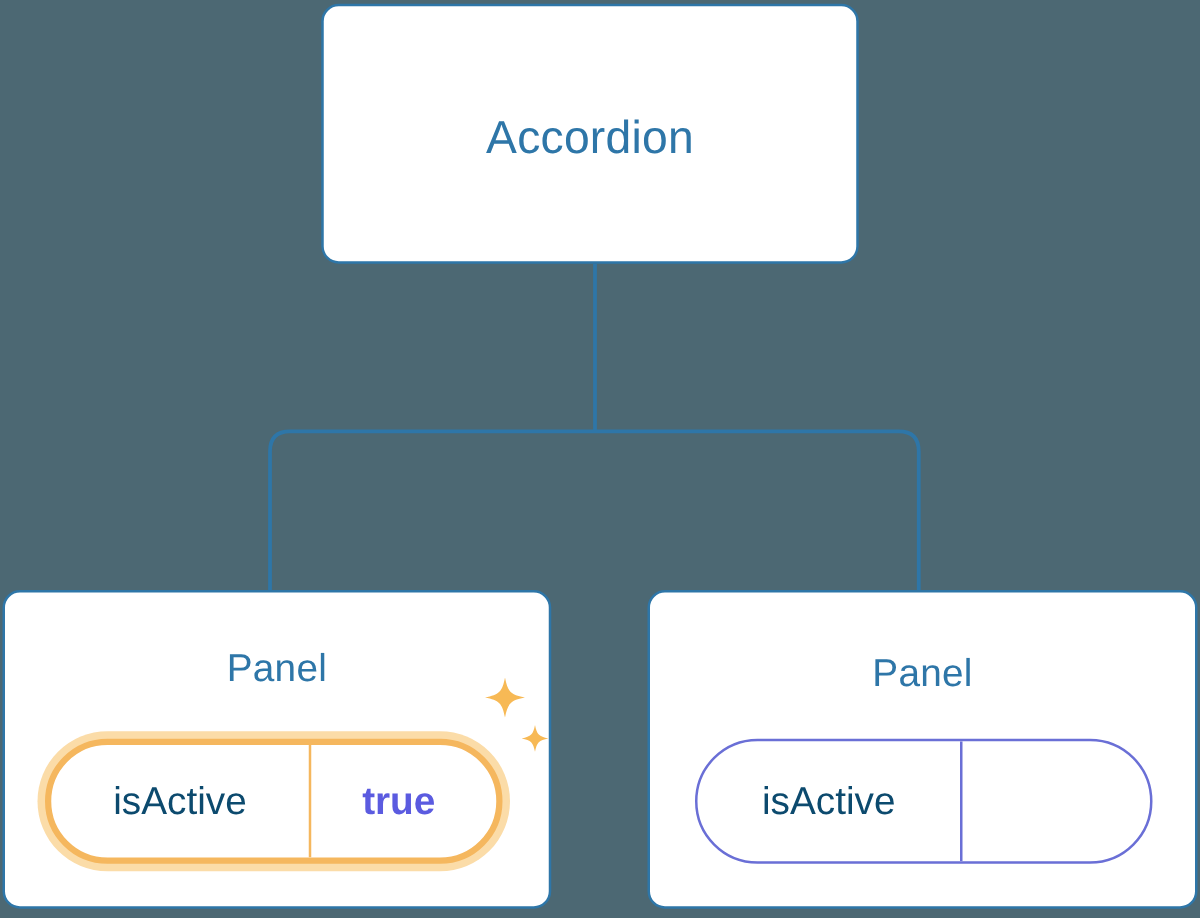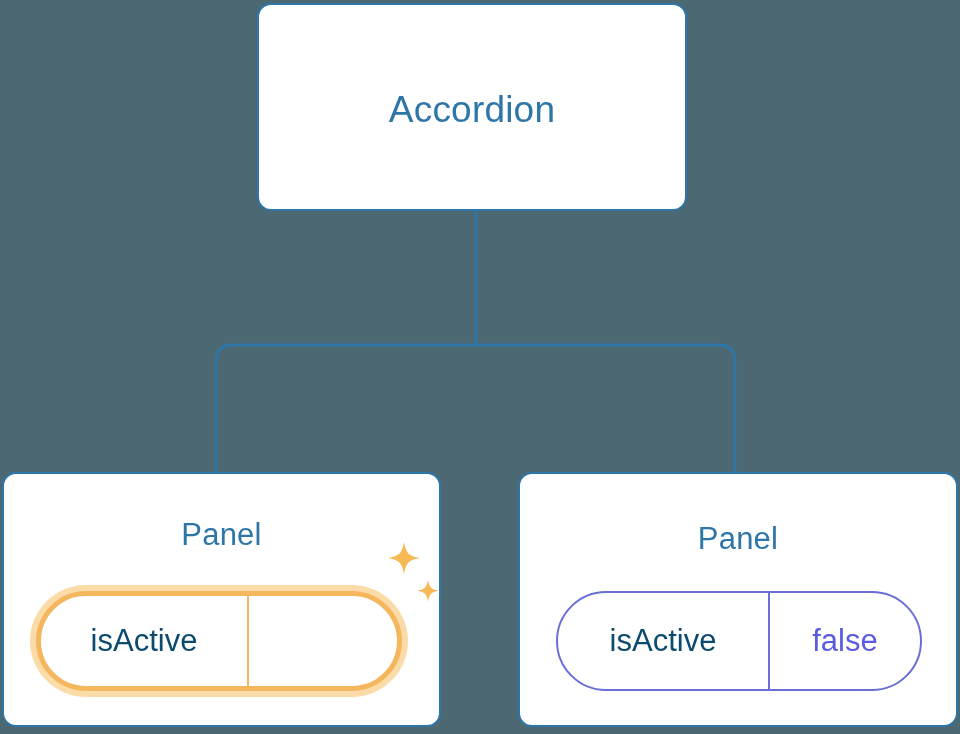--- a/index.html
+++ b/index.html
@@ -182,25 +182,25 @@
   <div class="node node-panel-left">
     <div class="node-title">Panel</div>
   </div>
 
   <div class="node node-panel-right">
     <div class="node-title">Panel</div>
   </div>
 
   <div class="pill pill-hl pill-left">
     <div class="pill-cell pill-key">isActive</div>
+    <div class="pill-cell pill-val">true</div>
   </div>
 
   <div class="pill pill-plain pill-right">
     <div class="pill-cell pill-key">isActive</div>
-    <div class="pill-cell pill-val">false</div>
   </div>
 
   <svg class="sparkles" viewBox="0 0 58 72" width="58" height="72">
     <path d="M 20 2
              C 22.2 13.4 24.6 15.8 36 18
              C 24.6 20.2 22.2 22.6 20 34
              C 17.8 22.6 15.4 20.2 4 18
              C 15.4 15.8 17.8 13.4 20 2 Z" fill="#f7b955"></path>
     <path d="M 44 40
              C 45.5 47.6 47.1 49.2 54.7 50.7

